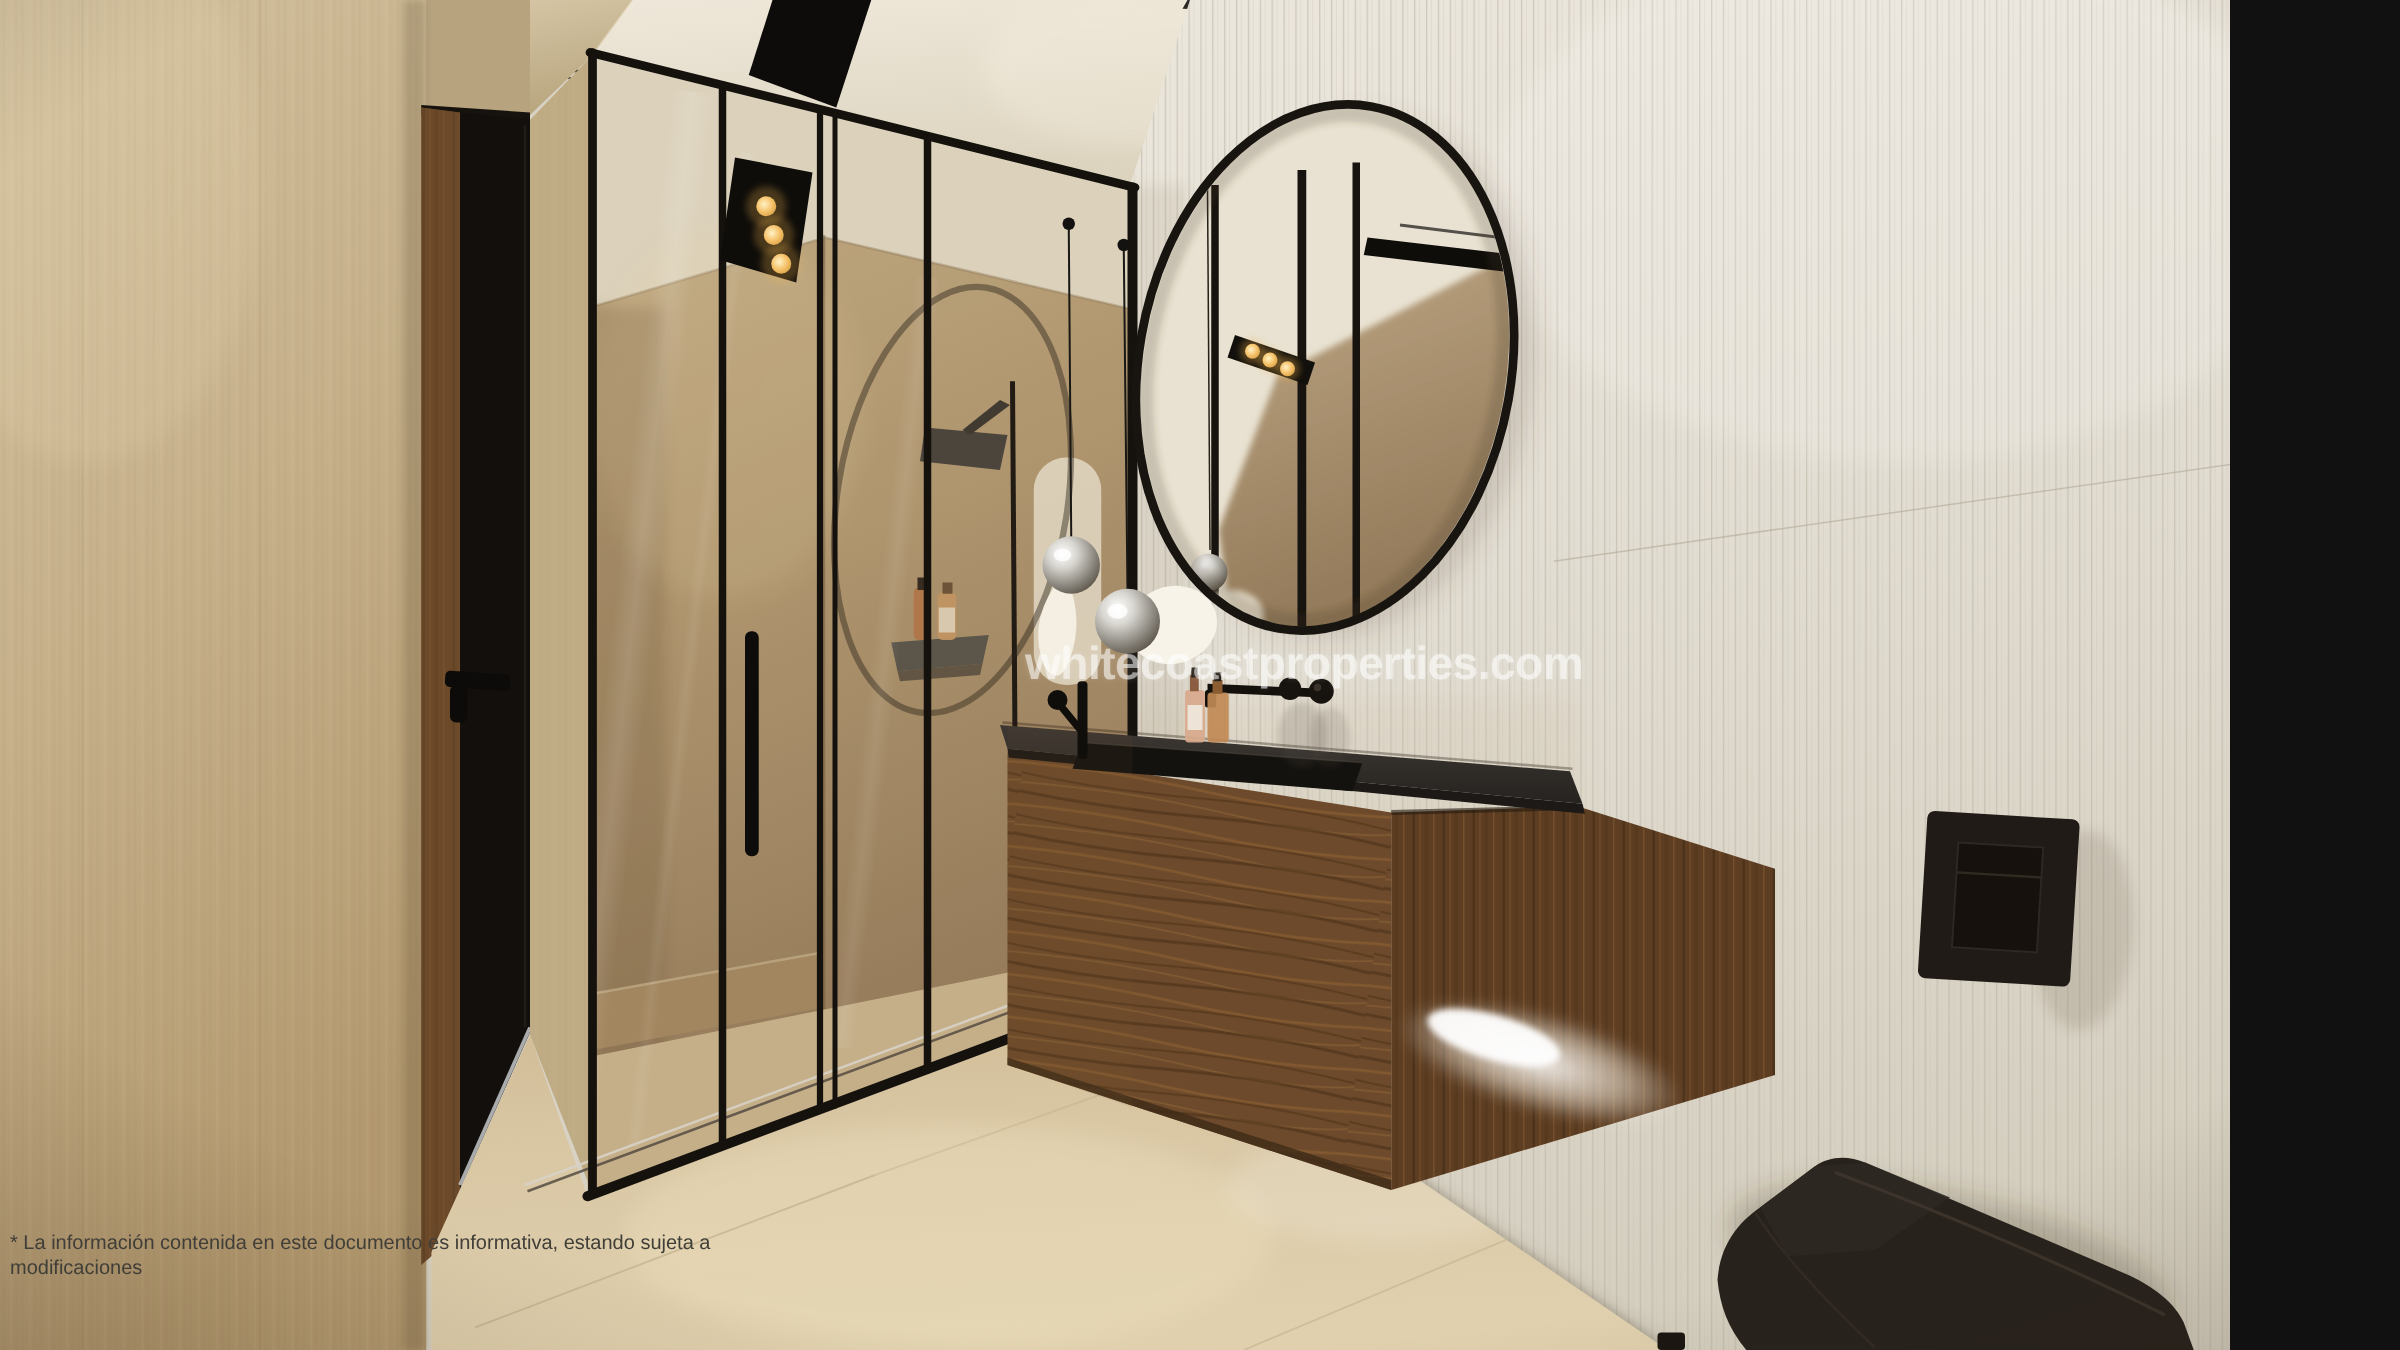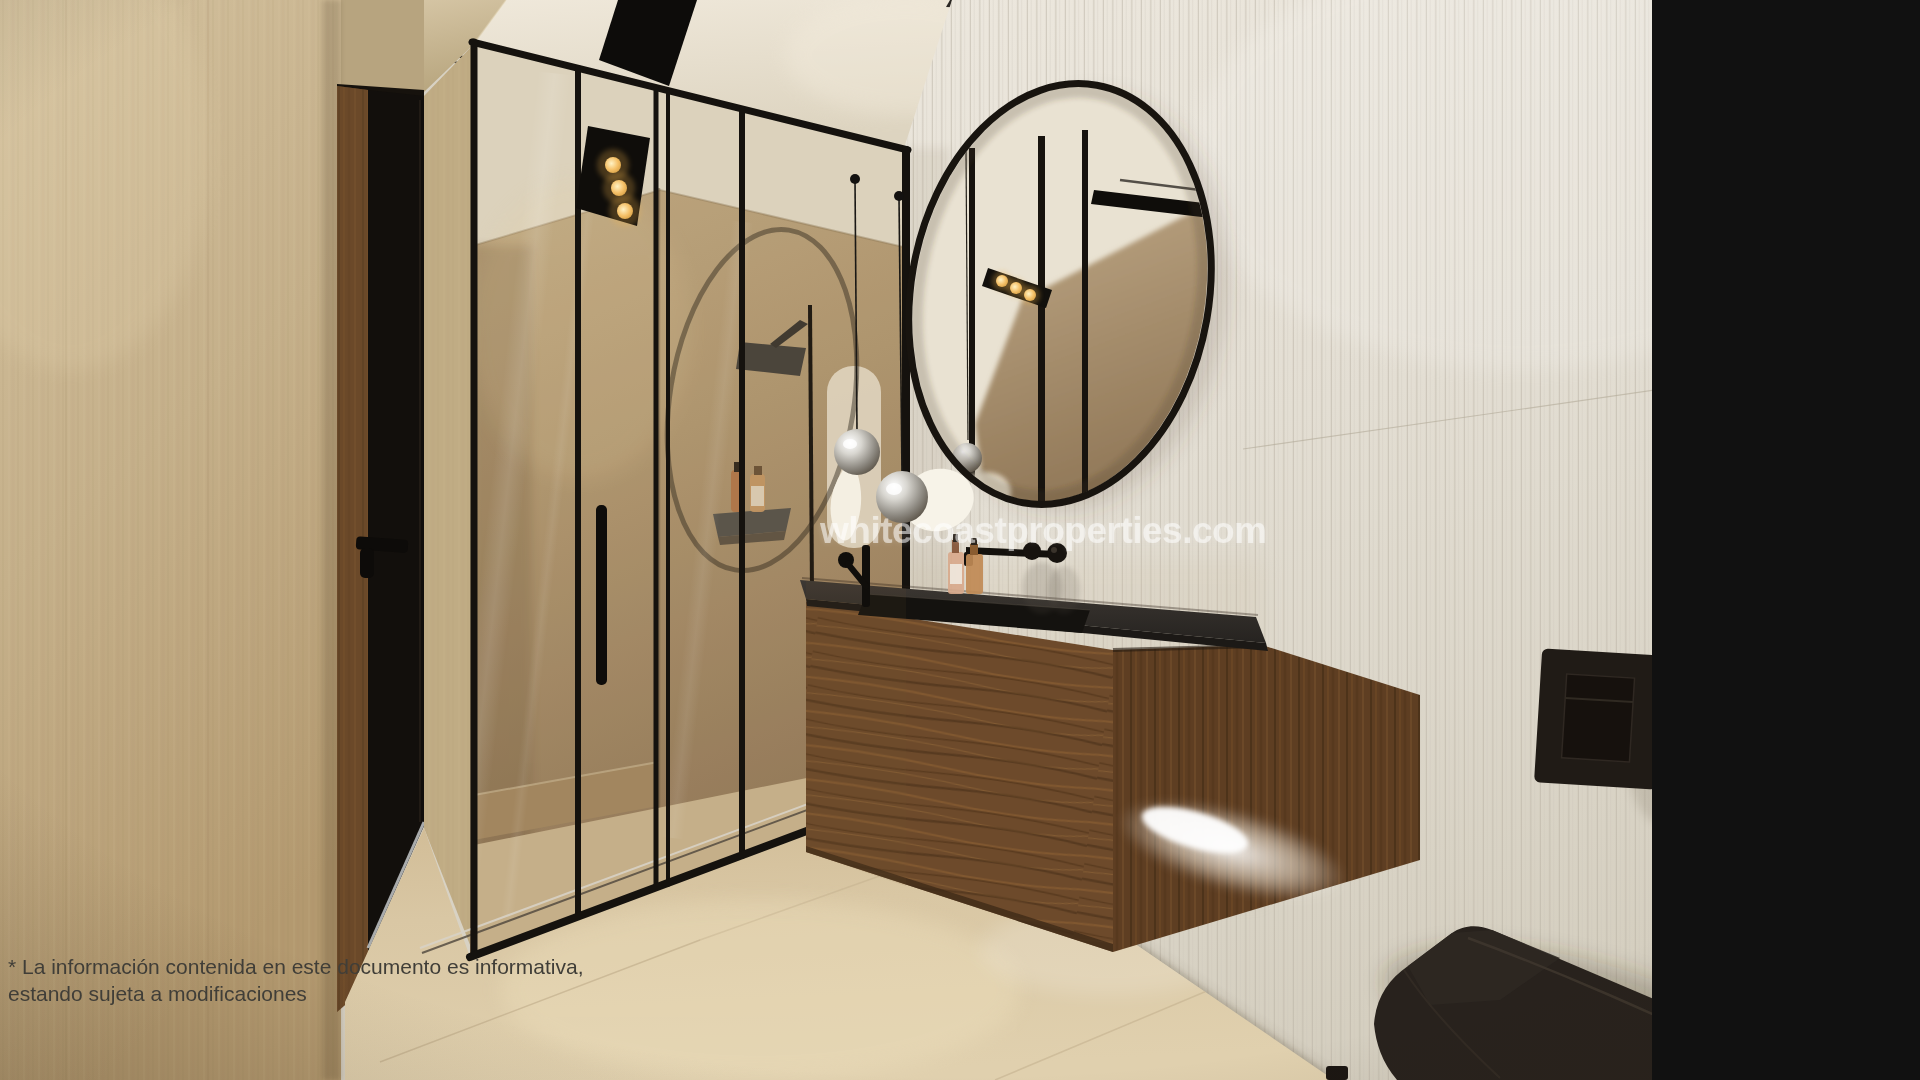--- a/index.html
+++ b/index.html
@@ -1,23 +1,23 @@
 <!DOCTYPE html>
 <html style="--ceiling: #e8e1d2; --wall_left: #c5b089; --wall_right: #e3ded3; --floor: #d5c29e; --shower_wall: #b49b74; --wood_front: #6d4a2b; --wood_side: #5e3e22; --countertop: #2e2a26; --fixtures_black: #15120e; --gold_light: #f5c169; --glow_white: #ffffff; --watermark_color: rgba(255,255,255,0.55); --disclaimer_color: #403e38;"><head>
 <meta charset="utf-8">
 <style>
   html,body{margin:0;padding:0;background:#111;}
-  #stage{position:relative;width:1652px;height:1080px;overflow:hidden;
+  #stage{position:relative;width:1784px;height:1080px;overflow:hidden;
          font-family:"Liberation Sans",sans-serif;background:#d8d2c4;}
   #stage svg{position:absolute;left:0;top:0;}
   .overlay{position:absolute;pointer-events:none;}
   #watermark{left:820px;top:510px;font-size:37px;font-weight:700;letter-spacing:-0.5px;
              color:var(--watermark_color,rgba(255,255,255,.55));
              text-shadow:0 0 6px rgba(255,255,255,.18);}
-  #disclaimer{left:8px;top:954px;width:640px;font-size:21px;line-height:1.27;
+  #disclaimer{left:8px;top:985px;width:640px;font-size:16px;line-height:1.27;
               color:var(--disclaimer_color,#403e38);}
   #disclaimer span{display:block;}
 </style>
 </head>
 <body>
 
 <div id="stage">
 <svg width="1920" height="1080" viewBox="0 0 1920 1080">
 <defs>
   <linearGradient id="gCeil" x1="0" y1="0" x2="0.25" y2="1">

